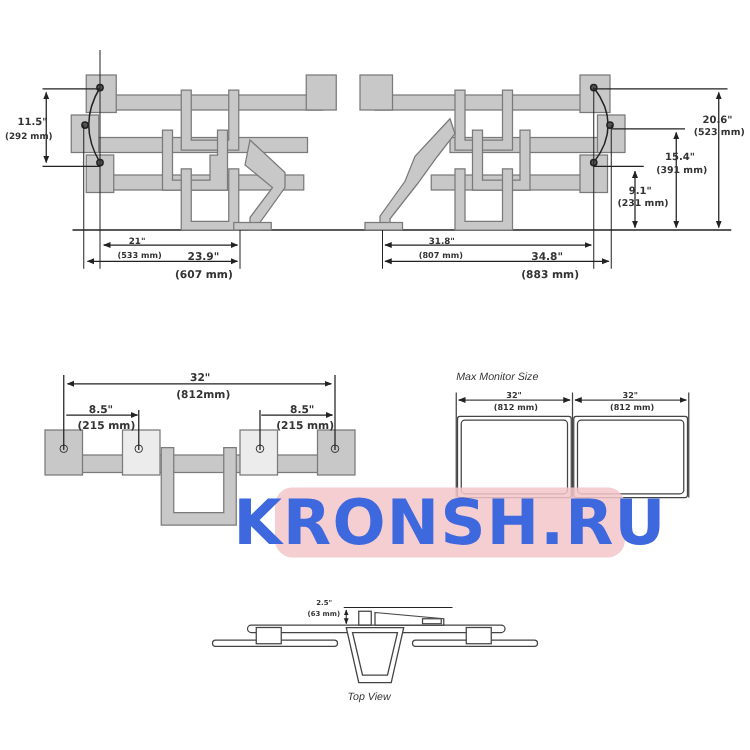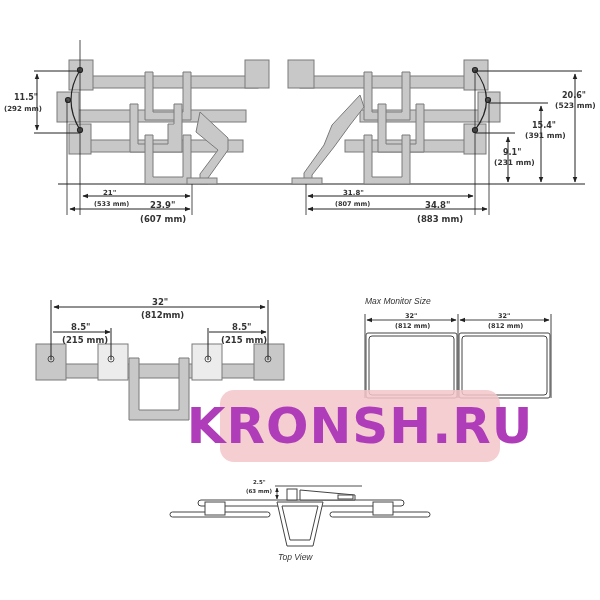--- a/index.html
+++ b/index.html
@@ -1,24 +1,24 @@
 <!DOCTYPE html>
 <html><head>
 <meta charset="utf-8">
 <style>
   html, body { margin: 0; padding: 0; background: #ffffff; }
   body { width: 600px; height: 600px; position: relative; overflow: hidden;
          font-family: "Liberation Sans", sans-serif; }
   svg { position: absolute; left: 0; top: 0; }
   .lbl { font-family: "DejaVu Sans", sans-serif; font-weight: bold; fill: #333; }
   .ital { font-family: "Liberation Sans", sans-serif; font-style: italic; fill: #333; }
-  .wm { position: absolute; left: 220px; top: 390px; width: 280px; height: 72px;
+  .wm { position: absolute; left: 220px; top: 390px; width: 280px; height: 56px;
         background: #f3c6c9; opacity: 0.85; border-radius: 14px;
         display: flex; align-items: center; justify-content: center;
-        color: #a21caf; font-family: "DejaVu Sans", sans-serif; font-weight: bold;
+        color: #1d4ed8; font-family: "DejaVu Sans", sans-serif; font-weight: bold;
         font-size: 50px; letter-spacing: 1px; }
 </style>
 </head>
 <body>
 
 <svg width="600" height="600" viewBox="0 0 600 600">
   <defs>
     <marker id="ar" viewBox="0 0 10 10" refX="9" refY="5" markerWidth="6" markerHeight="6" orient="auto-start-reverse">
       <path d="M0,1 L10,5 L0,9 z" fill="#222"></path>
     </marker>

